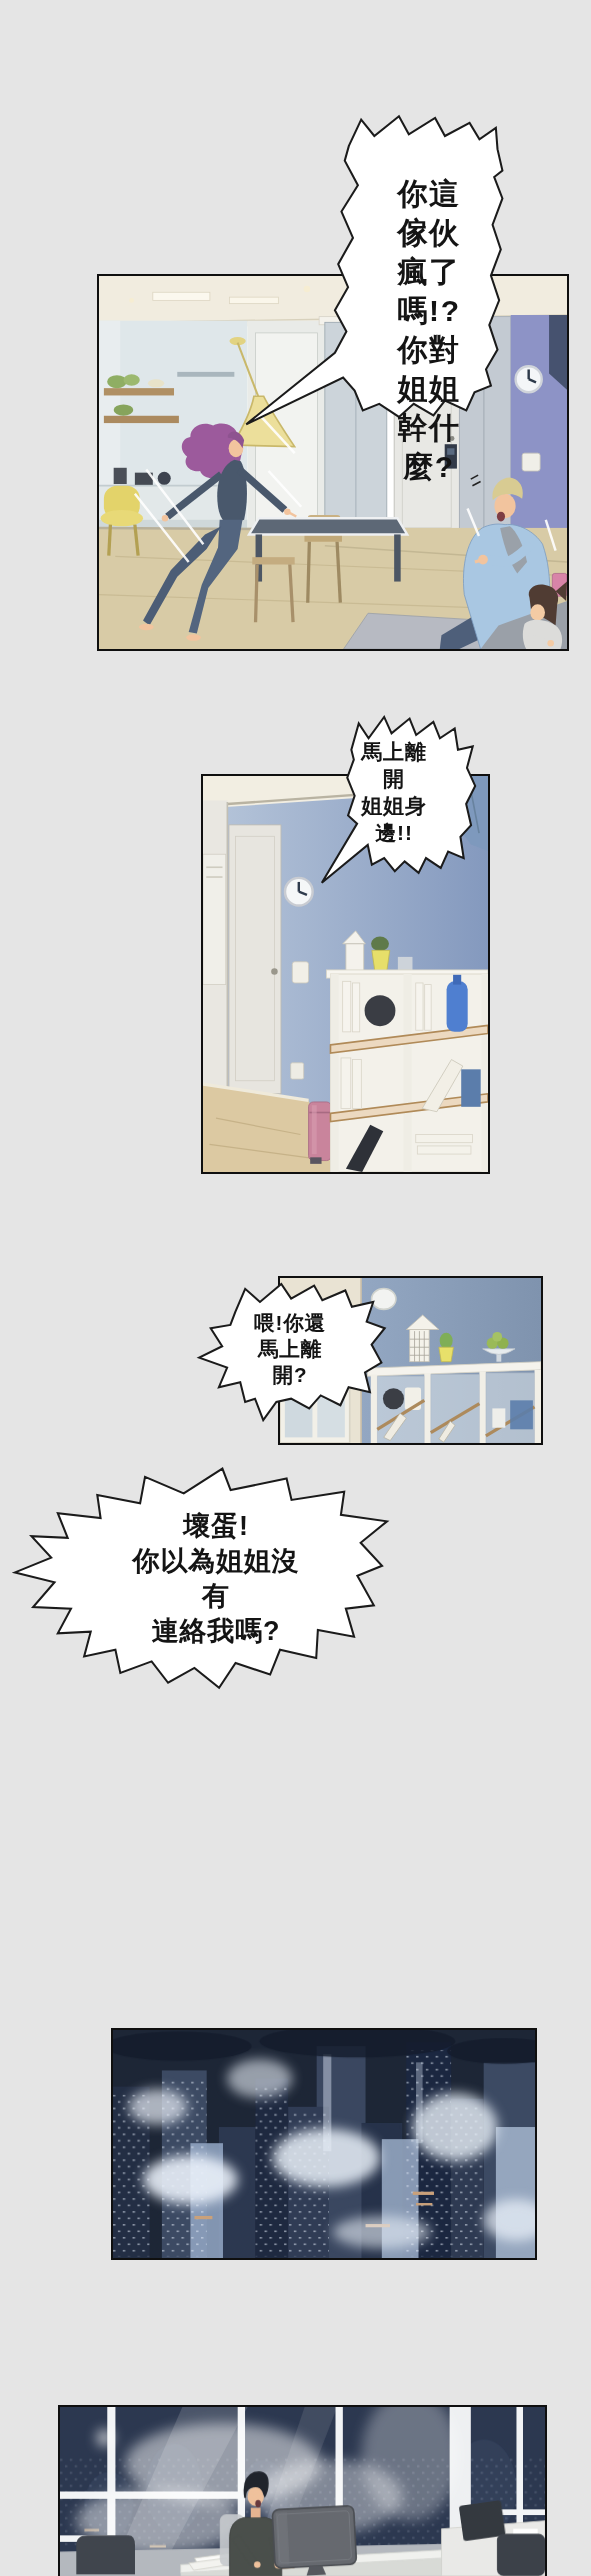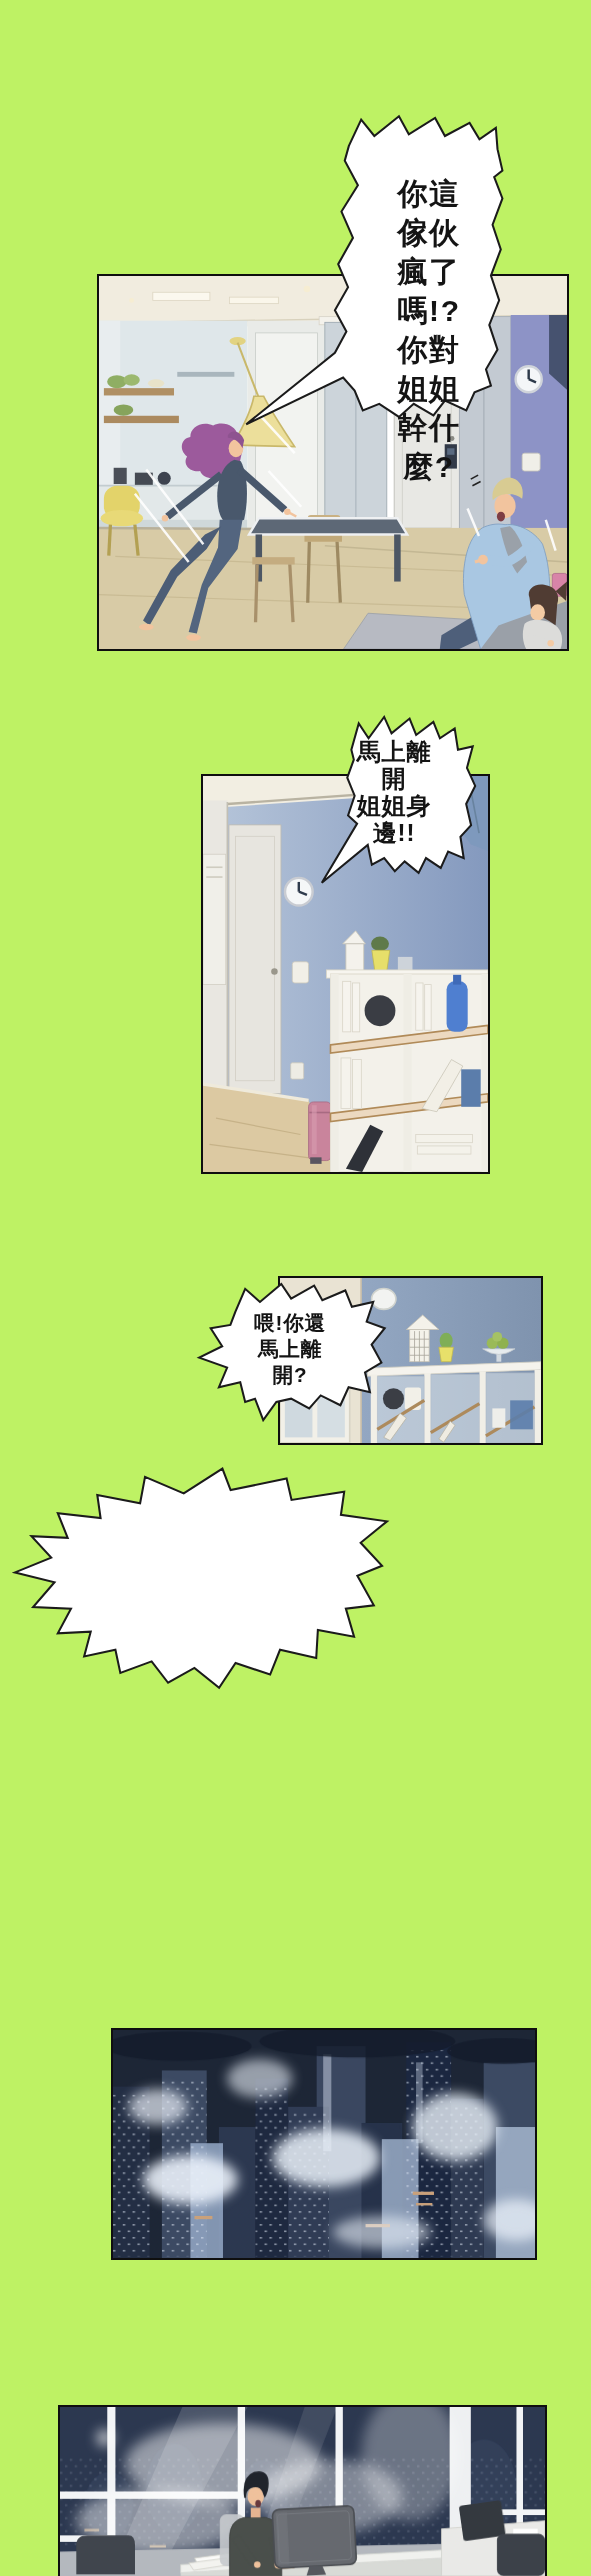--- a/index.html
+++ b/index.html
@@ -1,26 +1,26 @@
 <!DOCTYPE html>
 <html style="font-size:13px"><head>
 <meta charset="utf-8">
 <style>
   html,body{margin:0;padding:0;background:#ffffff;}
-  .page{position:relative;width:592px;height:2576px;background:#bef264;overflow:hidden;
+  .page{position:relative;width:592px;height:2576px;background:#e5e5e5;overflow:hidden;
         font-family:"Liberation Sans","DejaVu Sans",sans-serif;}
   .panel{position:absolute;border:2.5px solid #0f0f0f;background:#fff;box-sizing:border-box;overflow:hidden;z-index:1;}
   .panel svg{display:block;width:100%;height:100%;}
   .bubble{position:absolute;z-index:5;}
   .bubble svg{display:block;width:100%;height:100%;overflow:visible;}
   .bubble-shape{fill:#ffffff;stroke:#1b1b1b;stroke-width:2.5;stroke-linejoin:miter;}
   .bubble-text{position:absolute;transform:translate(-50%,-50%);text-align:center;white-space:pre-line;
                color:#141414;font-weight:600;}
   #b1-text{font-size:30px;line-height:39px;letter-spacing:1.6px;}
-  #b2-text{font-size:24px;line-height:27px;letter-spacing:0.8px;}
+  #b2-text{font-size:21px;line-height:27px;letter-spacing:0.8px;}
   #b3-text{font-size:20.6px;line-height:26px;letter-spacing:0.8px;}
   #b4-text{font-size:27px;line-height:35px;letter-spacing:0.8px;}
   #panel-office{border-bottom:0;}
 </style>
 </head>
 <body>
 
 <div class="page">
 
   <div class="panel" id="panel-1" style="left:97px;top:274px;width:472px;height:377px;">
@@ -359,20 +359,23 @@
   </div>
 
   <div class="bubble" id="bubble-4" style="left:15px;top:1467px;width:372px;height:224px;">
     <svg viewBox="0 0 452 272" preserveAspectRatio="none">
       <polygon class="bubble-shape" points="
         205,32 252,2 262,28 330,14 336,40 400,30 396,58 452,66 420,92 446,120 416,132
         436,168 402,172 412,206 368,198 366,232 322,222 310,252 268,238 248,268 218,244
         186,262 166,236 128,250 122,222 84,230 92,200 52,202 68,172 22,170 48,140 0,128
         44,110 20,84 64,86 52,56 104,62 100,34 152,44 158,12"></polygon>
     </svg>
+    <div class="bubble-text" id="b4-text" style="left:201px;top:112px;">壞蛋!
+你以為姐姐沒有
+連絡我嗎?</div>
   </div>
 
   <div class="panel" id="panel-4" style="left:111px;top:2028px;width:426px;height:232px;">
     <svg viewBox="0 0 518 282" preserveAspectRatio="none">
       <defs>
         <pattern id="wdots" width="12" height="16" patternUnits="userSpaceOnUse">
           <rect x="0" y="0" width="3" height="2" fill="#dfe8f4"></rect>
           <rect x="6" y="8" width="3" height="2" fill="#dfe8f4"></rect>
         </pattern>
         <filter id="soft">

